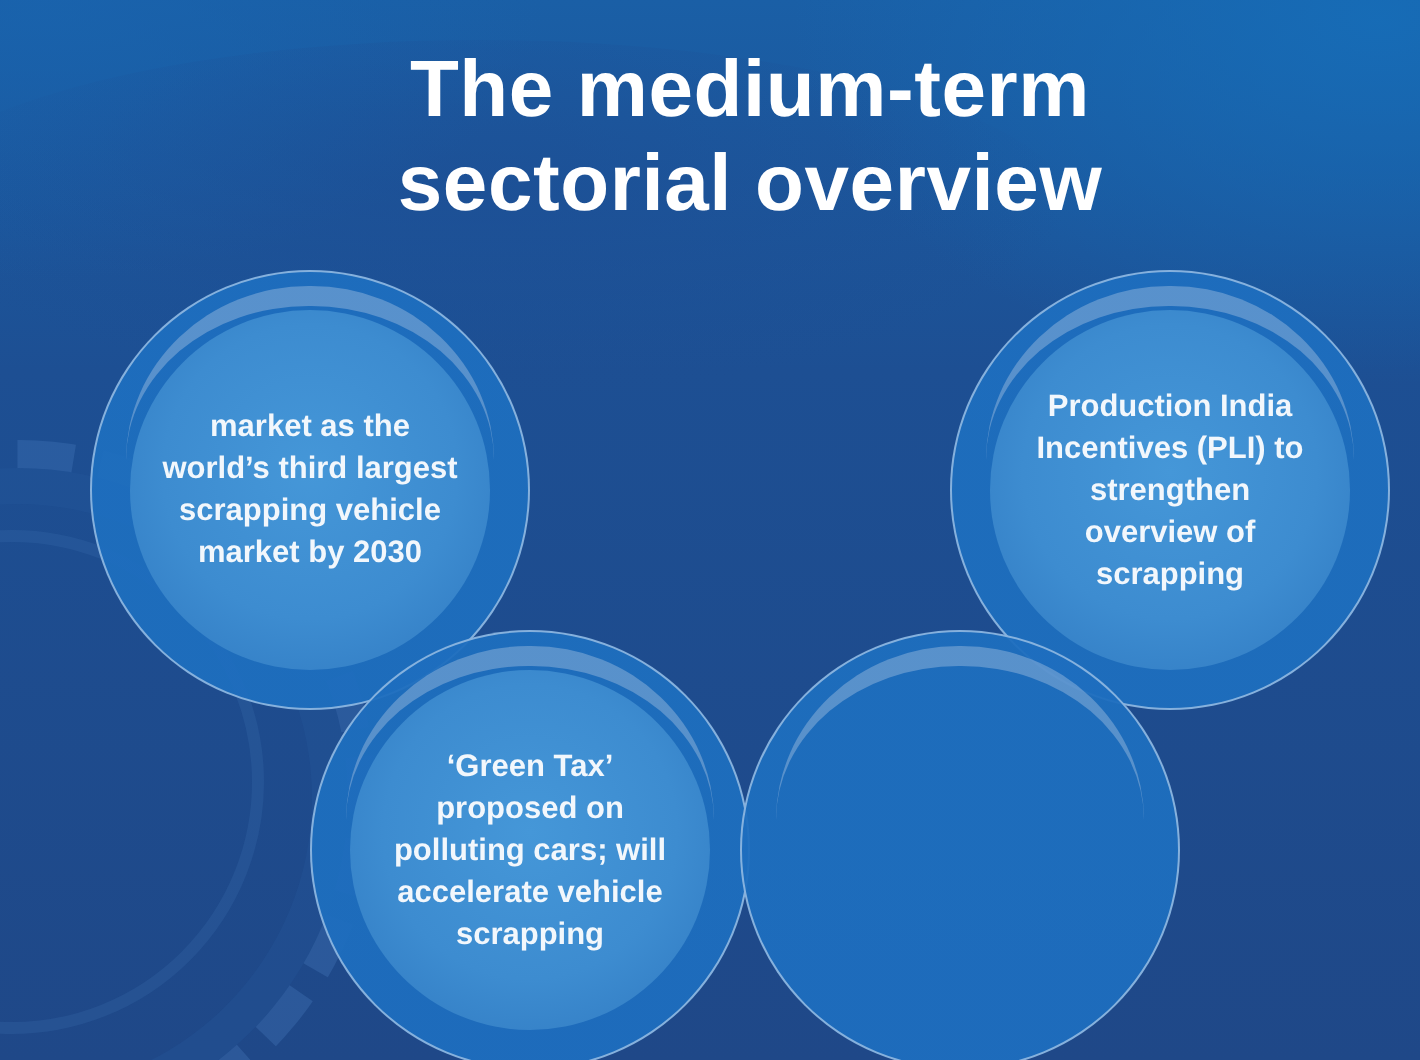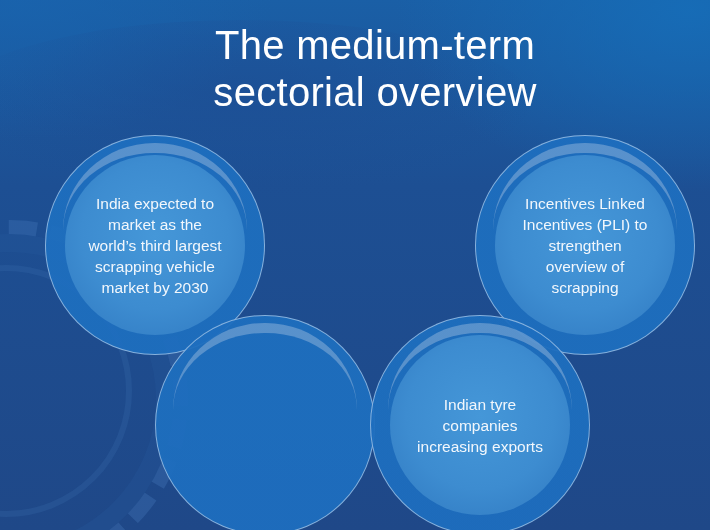--- a/index.html
+++ b/index.html
@@ -4,21 +4,21 @@
 <style>
   html, body { margin:0; padding:0; }
   body {
     width:710px; height:530px; overflow:hidden; position:relative;
     font-family:"Liberation Sans", "DejaVu Sans", sans-serif;
     background:
       radial-gradient(ellipse 420px 260px at 690px 10px, rgba(22,110,185,0.85) 0%, rgba(22,110,185,0) 70%),
       radial-gradient(ellipse 360px 200px at 20px 0px, rgba(25,100,175,0.7) 0%, rgba(25,100,175,0) 70%),
       linear-gradient(180deg, #1a5fa6 0%, #1d4f93 35%, #1f4888 100%);
   }
-  .slide { position:absolute; inset:0; }
+  .slide { position:absolute; inset:0;font-weight:bold; }
   .gear {
     position:absolute; left:-170px; top:220px; width:330px; height:330px;
     border-radius:50%;
     border:14px dashed rgba(70,120,185,0.35);
     box-shadow: inset 0 0 0 18px rgba(40,90,160,0.25);
   }
   .gear2 {
     position:absolute; left:-120px; top:265px; width:240px; height:240px;
     border-radius:50%;
     border:6px solid rgba(60,110,175,0.25);
@@ -73,50 +73,51 @@
 
   <div class="title">
     <div>The medium-term</div>
     <div>sectorial overview</div>
   </div>
 
   <div class="bubble" id="b1">
     <div class="ring"></div>
     <div class="inner">
       <div class="text">
-        <div>India expected to</div>
         <div>market as the</div>
         <div>world’s third largest</div>
         <div>scrapping vehicle</div>
         <div>market by 2030</div>
       </div>
     </div>
   </div>
 
 
   <div class="bubble" id="b3">
     <div class="ring"></div>
     <div class="inner">
       <div class="text">
-        <div>Incentives Linked</div>
+        <div>Production India</div>
         <div>Incentives (PLI) to</div>
         <div>strengthen</div>
         <div>overview of</div>
         <div>scrapping</div>
       </div>
     </div>
   </div>
 
   <div class="bubble" id="b4">
     <div class="ring"></div>
+    <div class="inner">
+      <div class="text">
+        <div>‘Green Tax’</div>
+        <div>proposed on</div>
+        <div>polluting cars; will</div>
+        <div>accelerate vehicle</div>
+        <div>scrapping</div>
+      </div>
+    </div>
   </div>
 
   <div class="bubble" id="b5">
     <div class="ring"></div>
-    <div class="inner">
-      <div class="text">
-        <div>Indian tyre</div>
-        <div>companies</div>
-        <div>increasing exports</div>
-      </div>
-    </div>
   </div>
 </div>
 
 </body></html>

